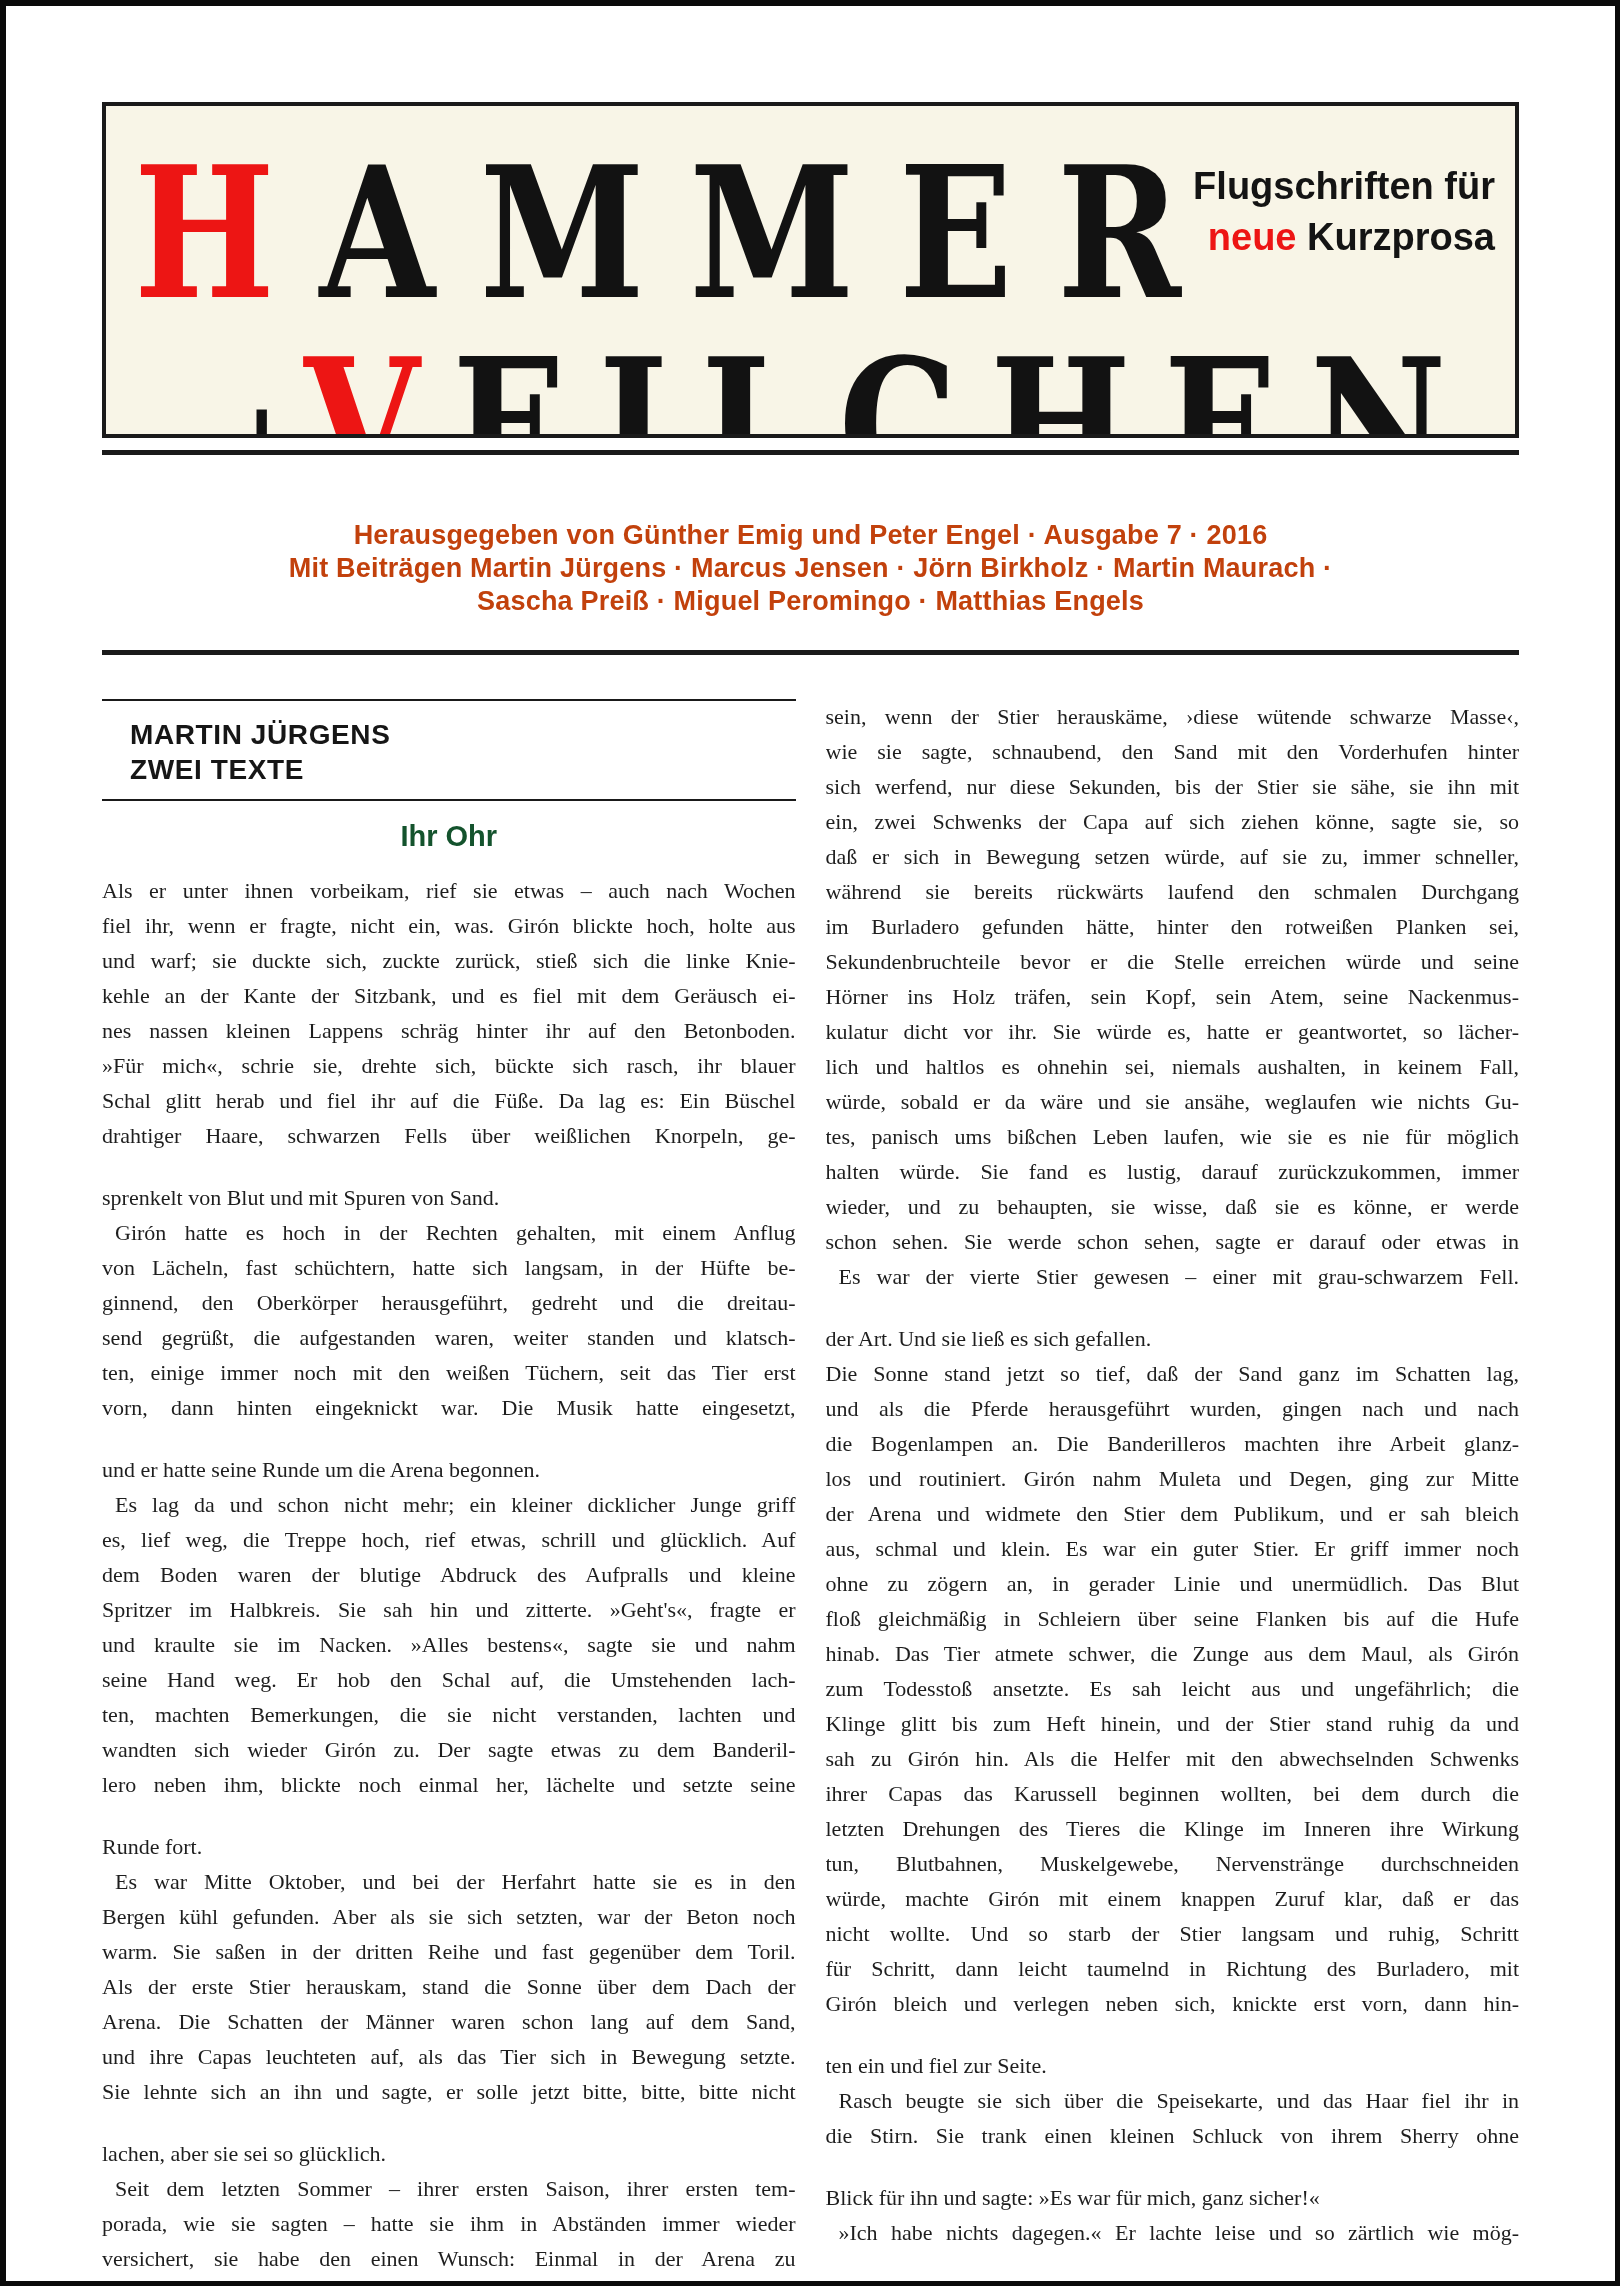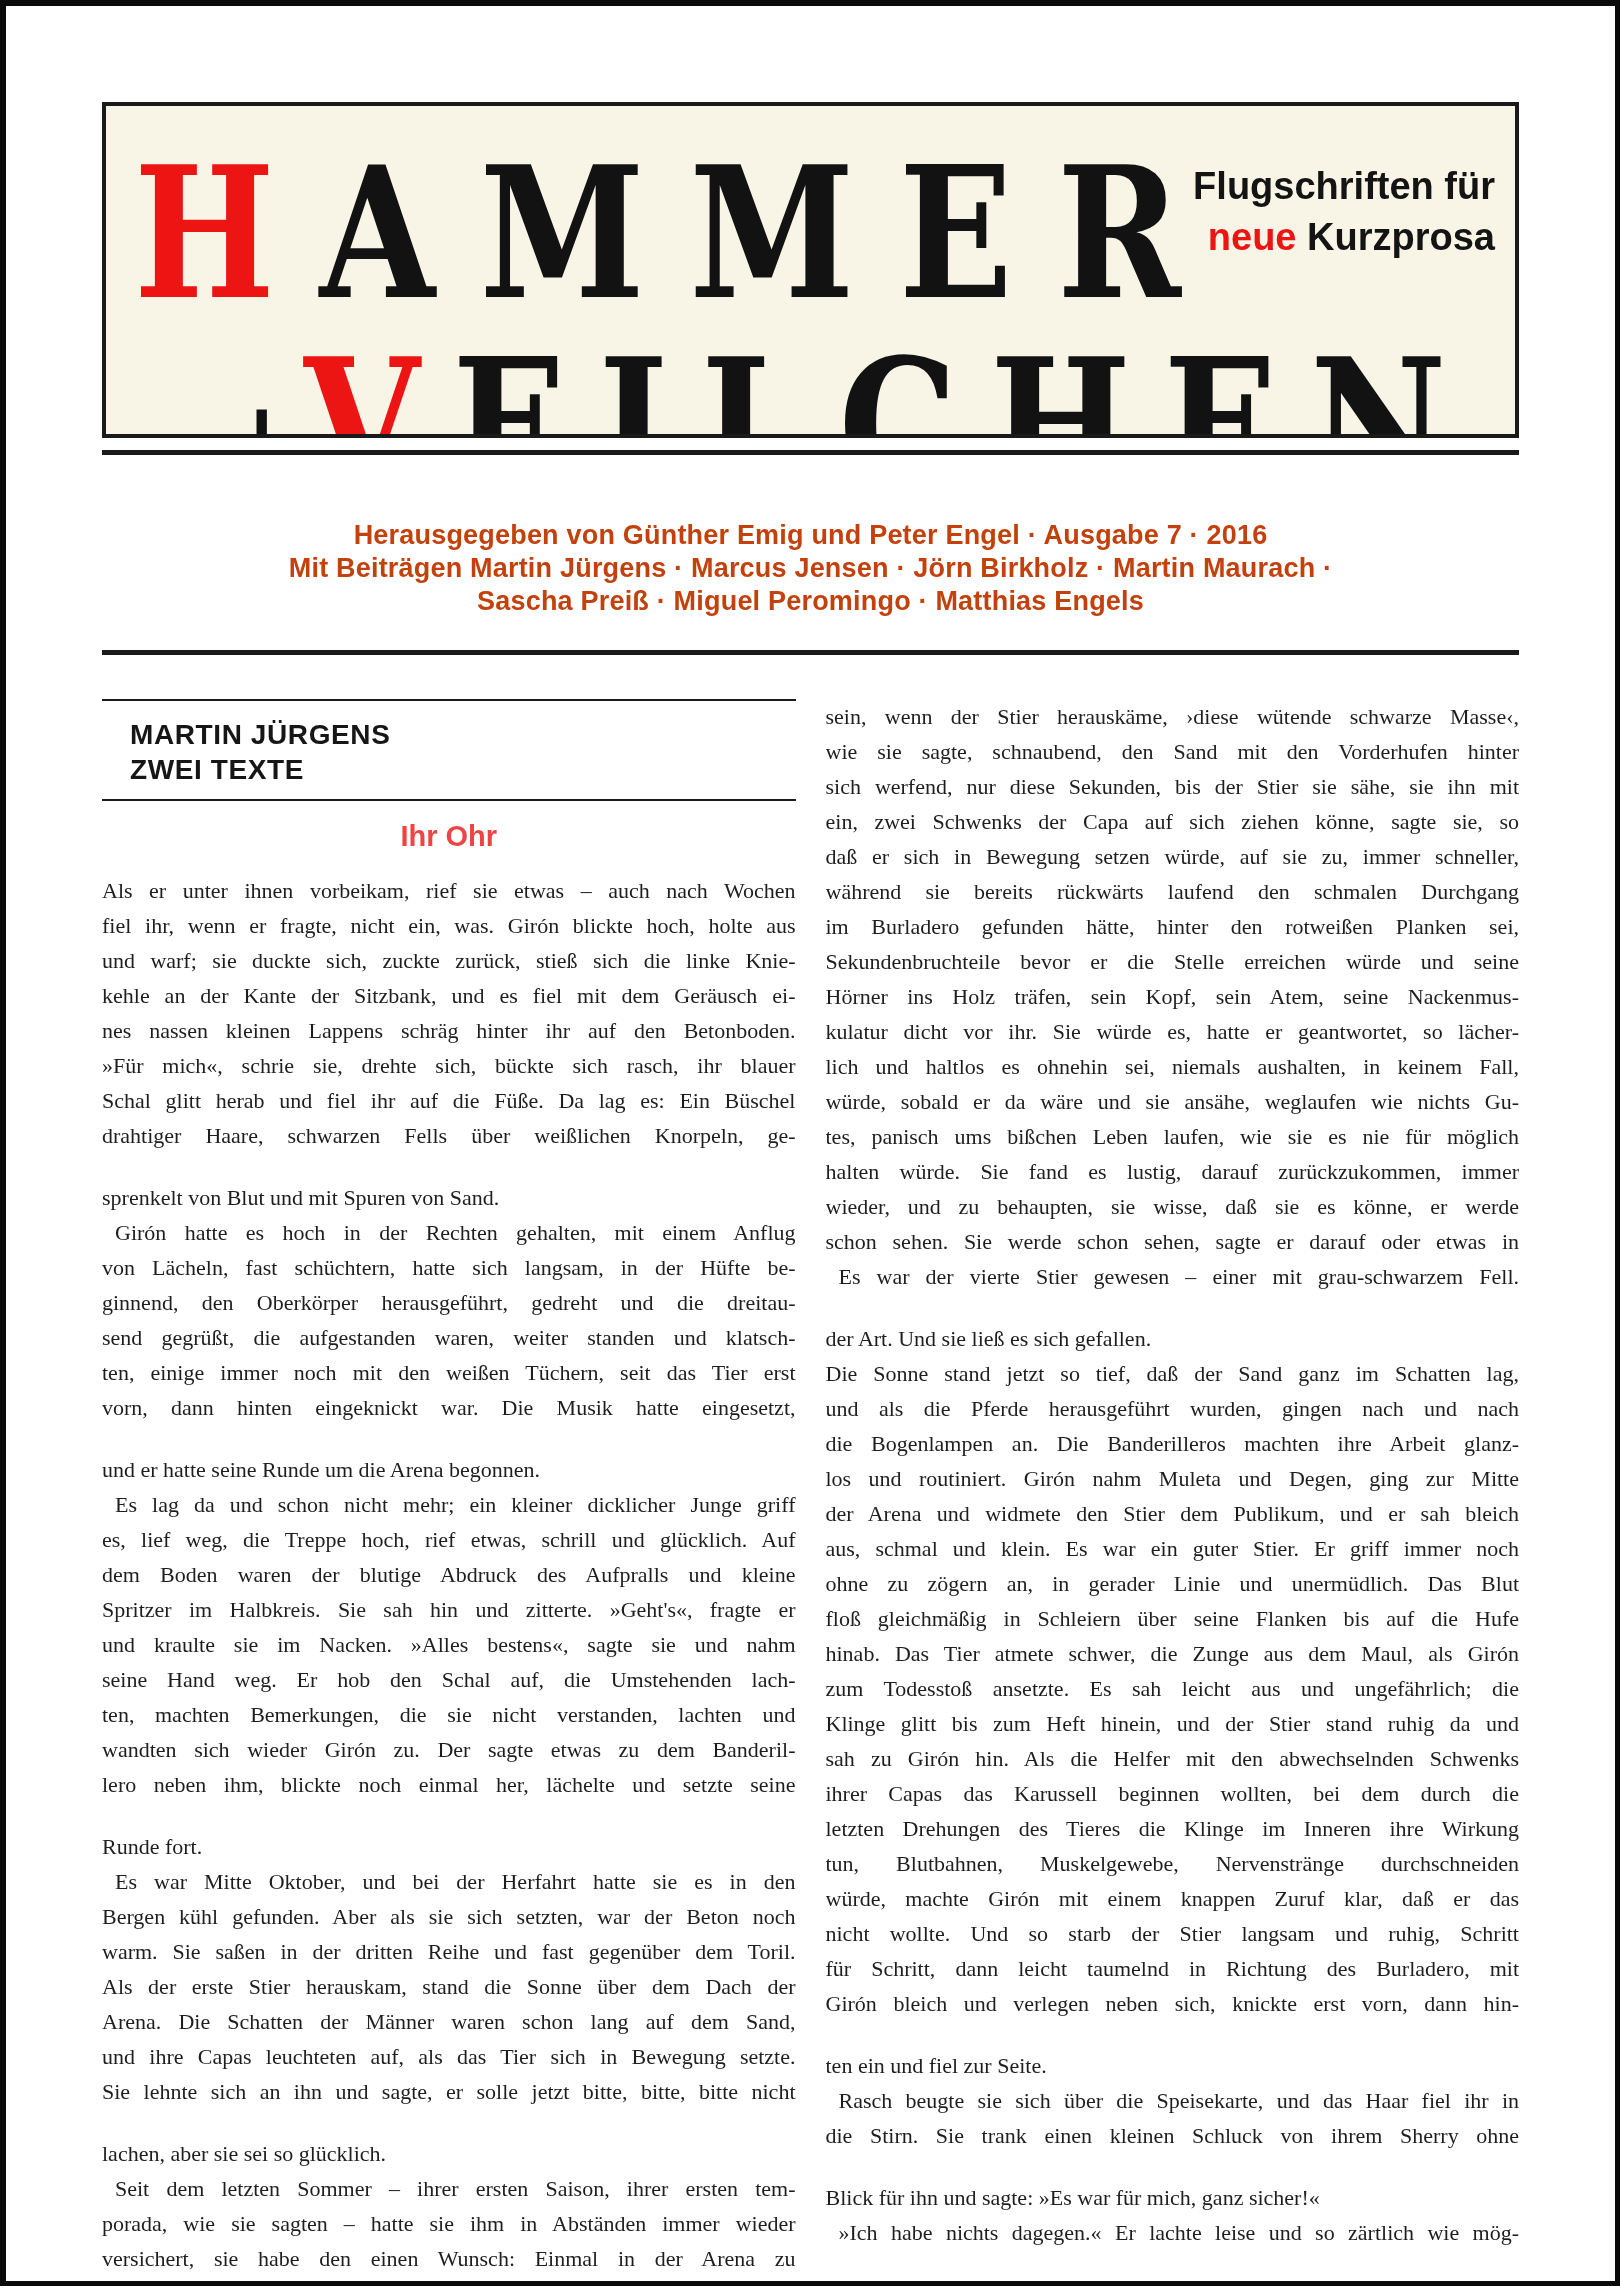--- a/index.html
+++ b/index.html
@@ -78,21 +78,21 @@
     letter-spacing: 0.6px;
     padding-left: 28px;
     margin: 16px 0 12px 0;
   }
   .story-title {
     text-align: center;
     font-family: "Liberation Sans", sans-serif;
     font-weight: bold;
     font-size: 29px;
     line-height: 30px;
-    color: #ef4444;
+    color: #14532d;
     margin: 20px 0 22px 0;
   }
   .lines { color: #1e1e1e; }
   .line {
     font-size: 22px;
     height: 35px;
     line-height: 35px;
     overflow: hidden;
     text-align: justify;
     text-align-last: justify;

